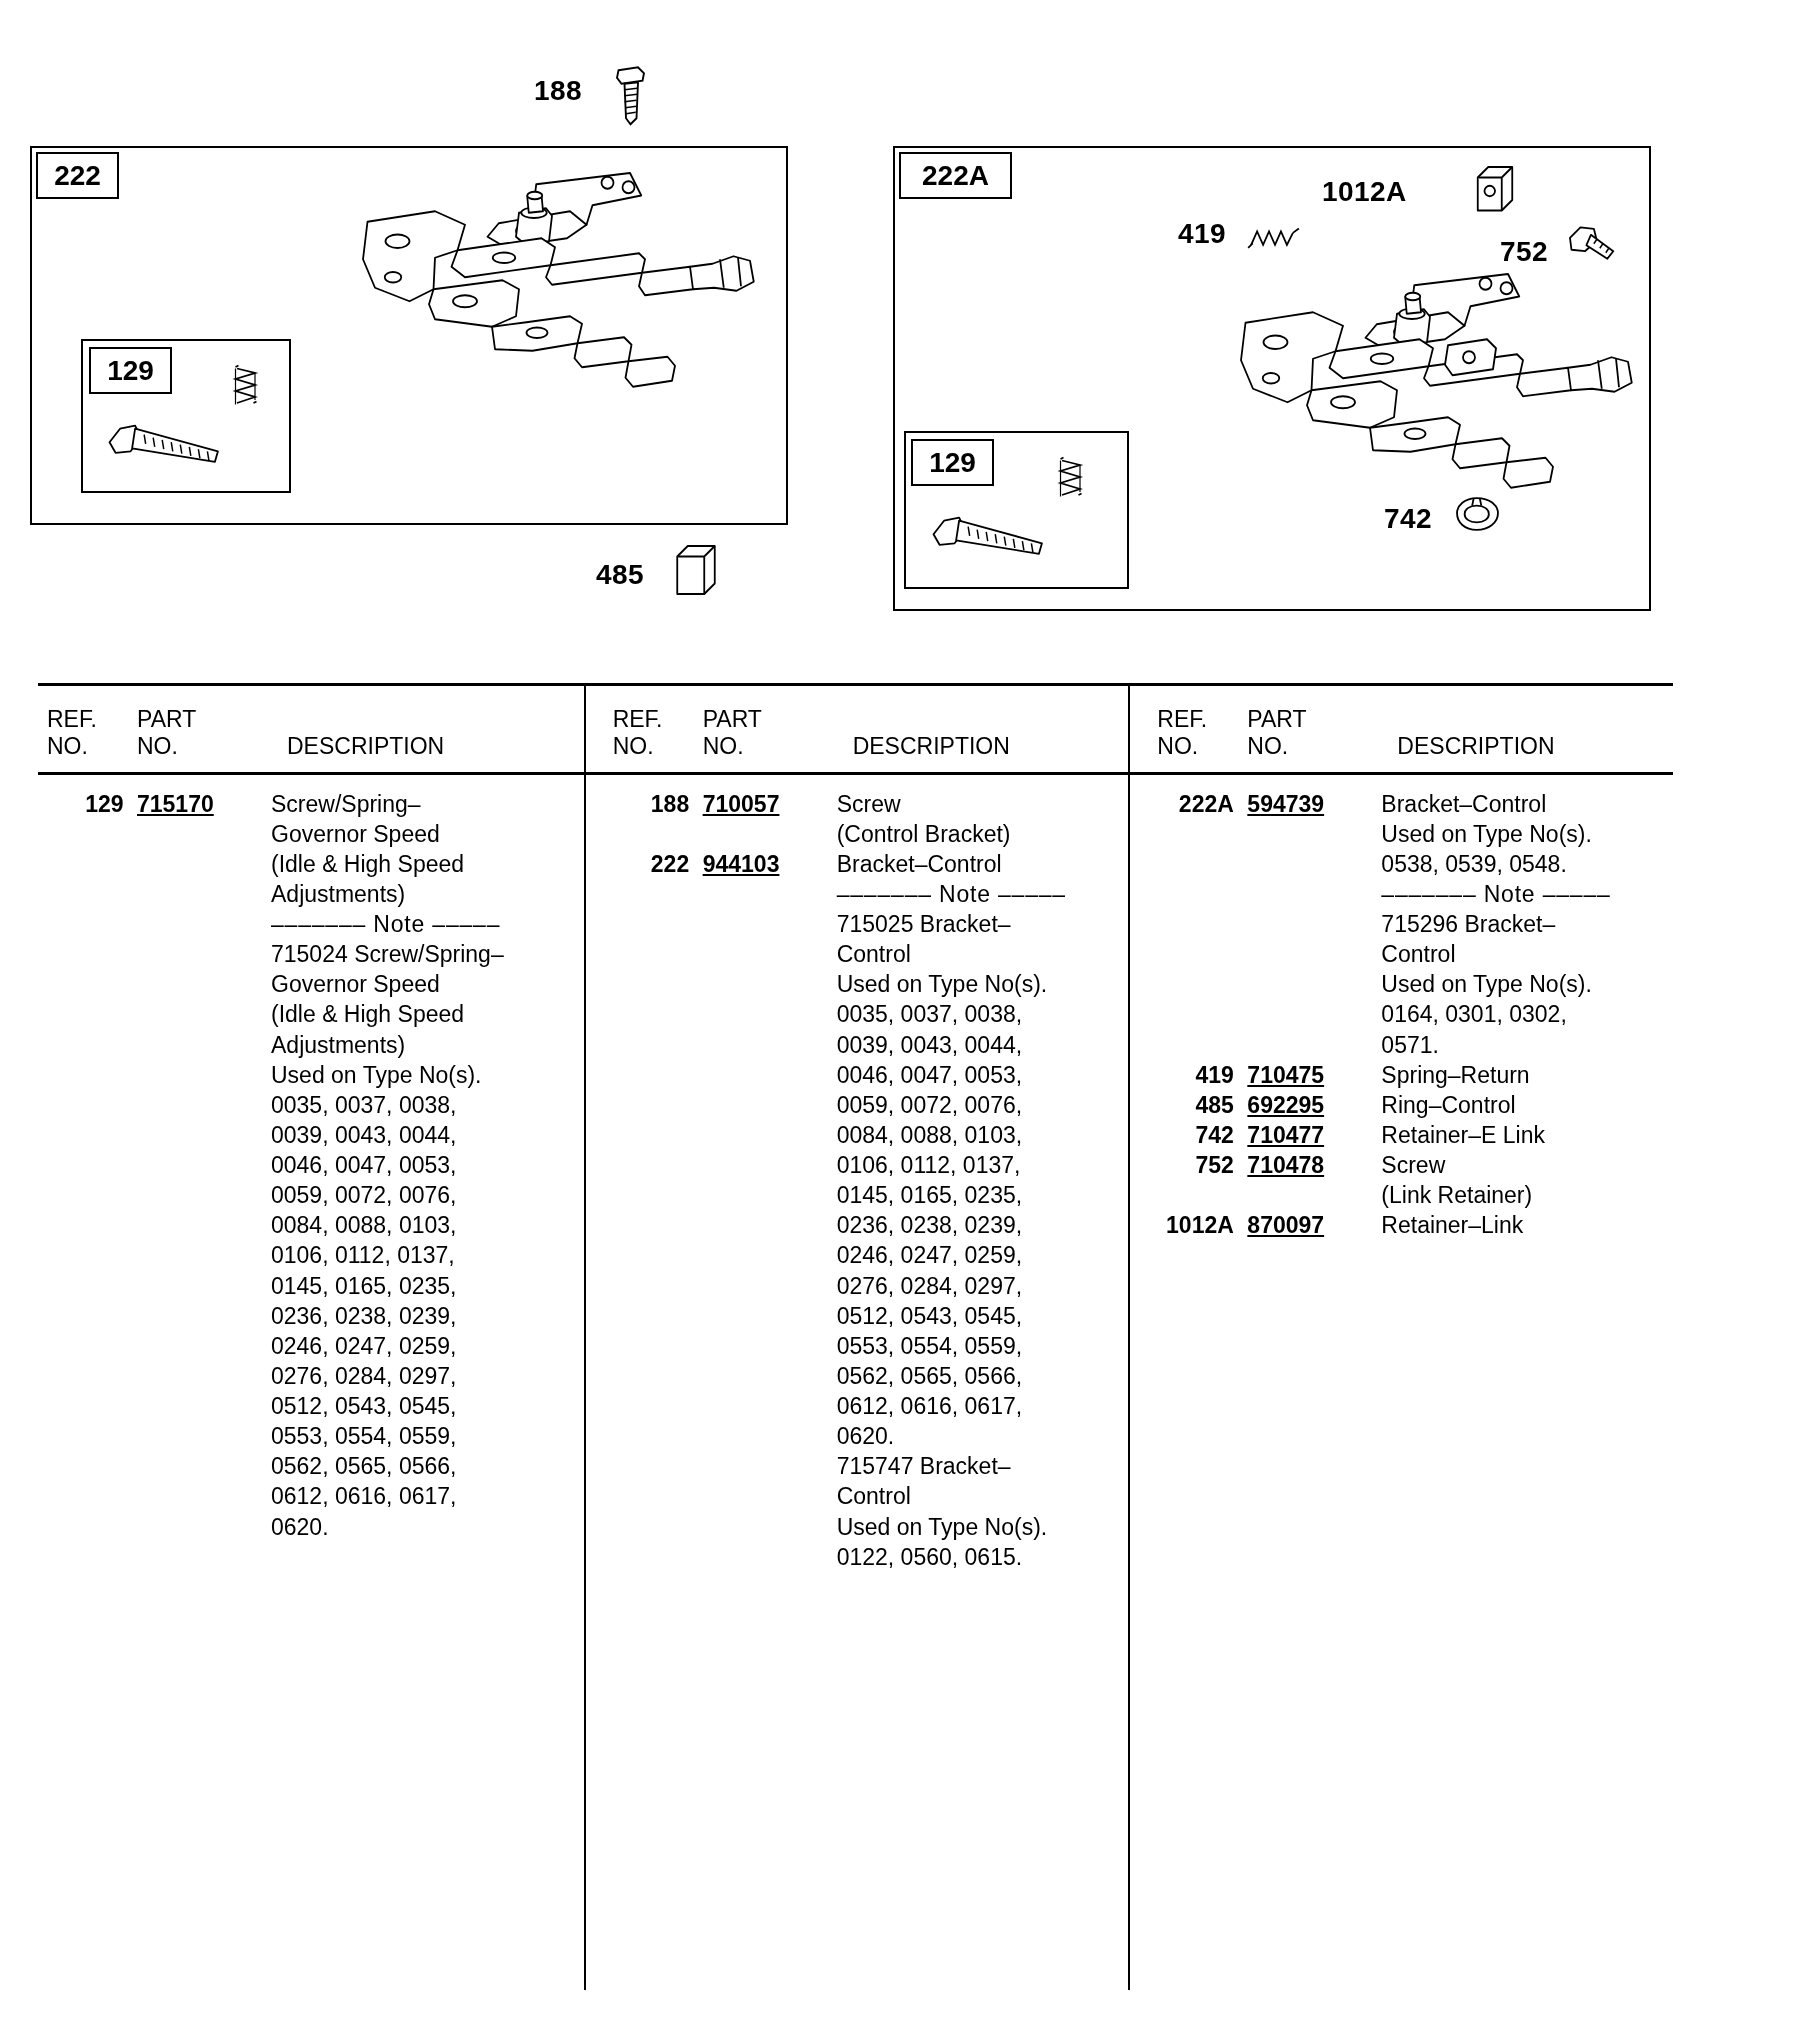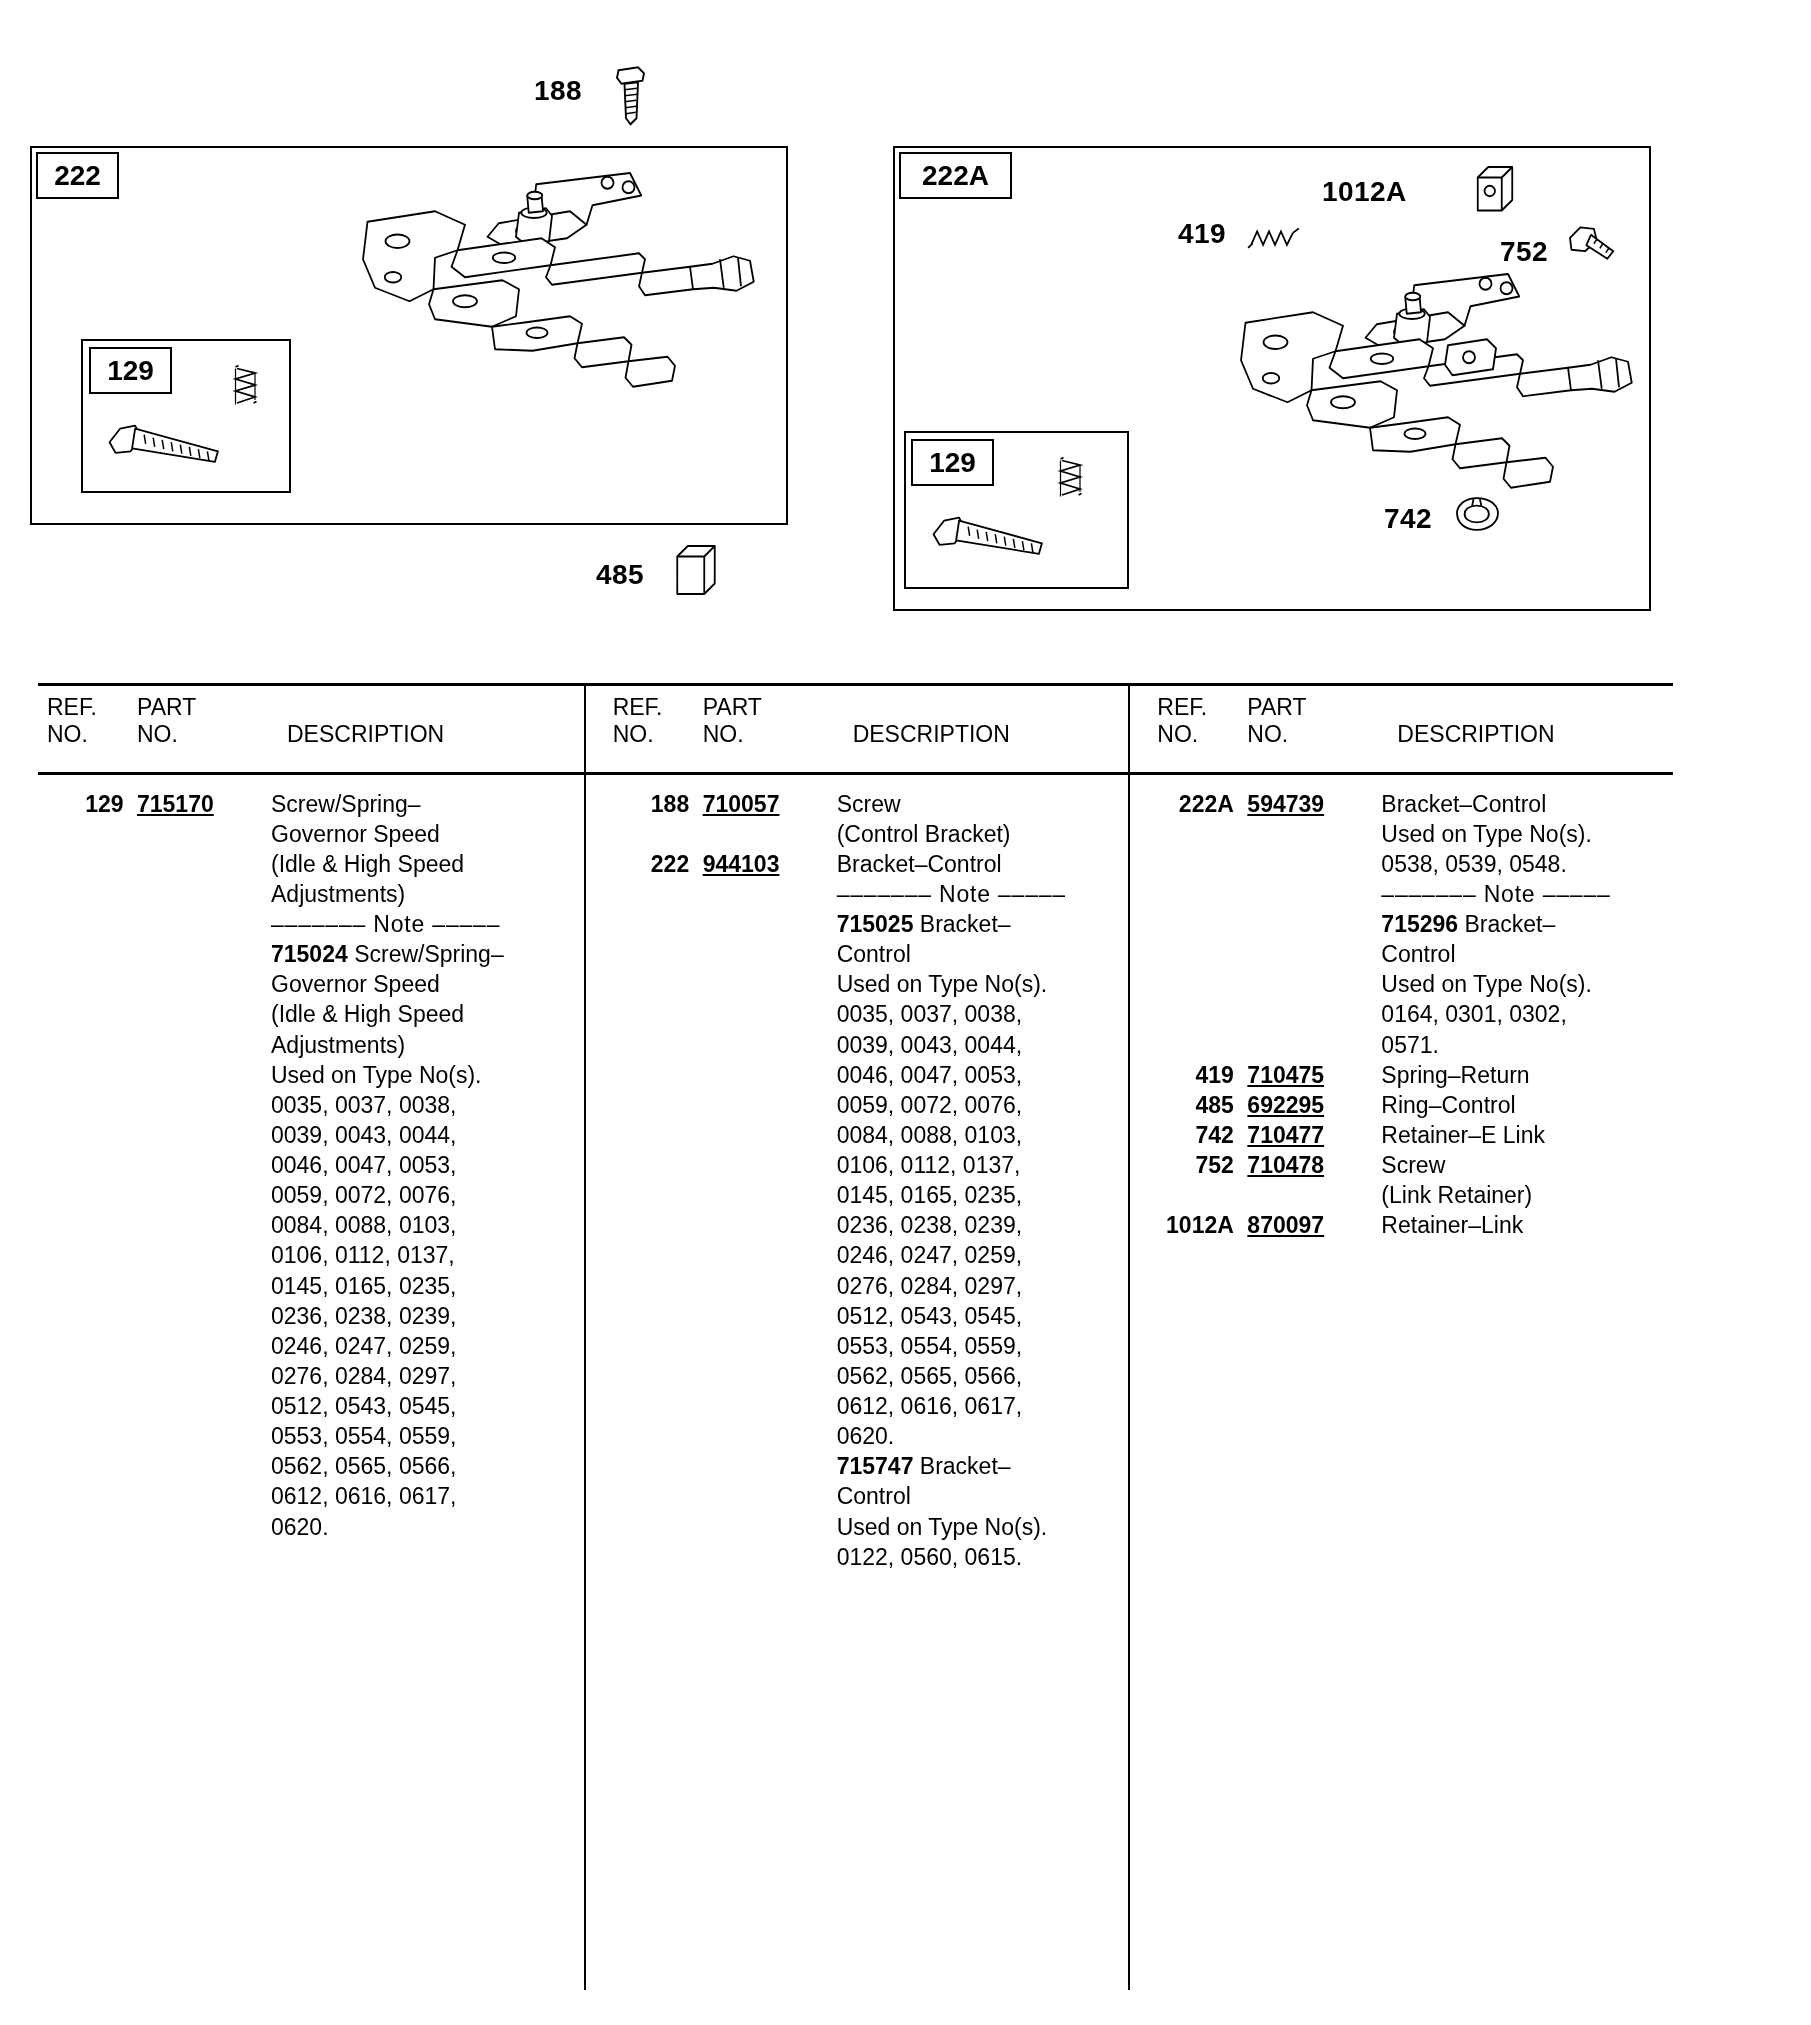--- a/index.html
+++ b/index.html
@@ -80,21 +80,21 @@
     box-sizing: border-box;
     position: relative;
   }
   .col-1 { width: 546px; }
   .col-2 { width: 545px; border-left: 2.3px solid #000; }
   .col-3 { width: 545px; border-left: 2.3px solid #000; }
 
   .head-inner {
     display: flex;
     padding-left: 9px;
-    padding-top: 8px;
+    padding-top: 20px;
     font-size: 23px;
   }
   .head-ref { width: 90px; }
   .head-part { width: 120px; }
   .head-desc { flex: 1; text-align: left; padding-left: 30px; padding-top: 27px; }
   .head-two-line { line-height: 1.18; }
 
   .body-inner {
     padding-top: 13.5px;
     padding-left: 9px;
@@ -118,21 +118,21 @@
     text-align: left;
     box-sizing: border-box;
     text-decoration: underline;
   }
   .entry .desc {
     flex: 1;
     box-sizing: border-box;
     padding-left: 3px;
   }
   .desc .line { white-space: pre; }
-  .desc .bold { font-weight: bold; text-align: center; }
+  .desc .bold { font-weight: normal; text-align: center; }
   .note-line { font-weight: normal; letter-spacing: 0.8px; }
 </style>
 </head>
 <body>
 
 <div class="diagram-area">
 
   <div class="callout" style="left:534px; top:75px;">188</div>
   <div style="position:absolute; left:608px; top:64px;">
     <svg width="45" height="68" viewBox="0 0 60 90">

